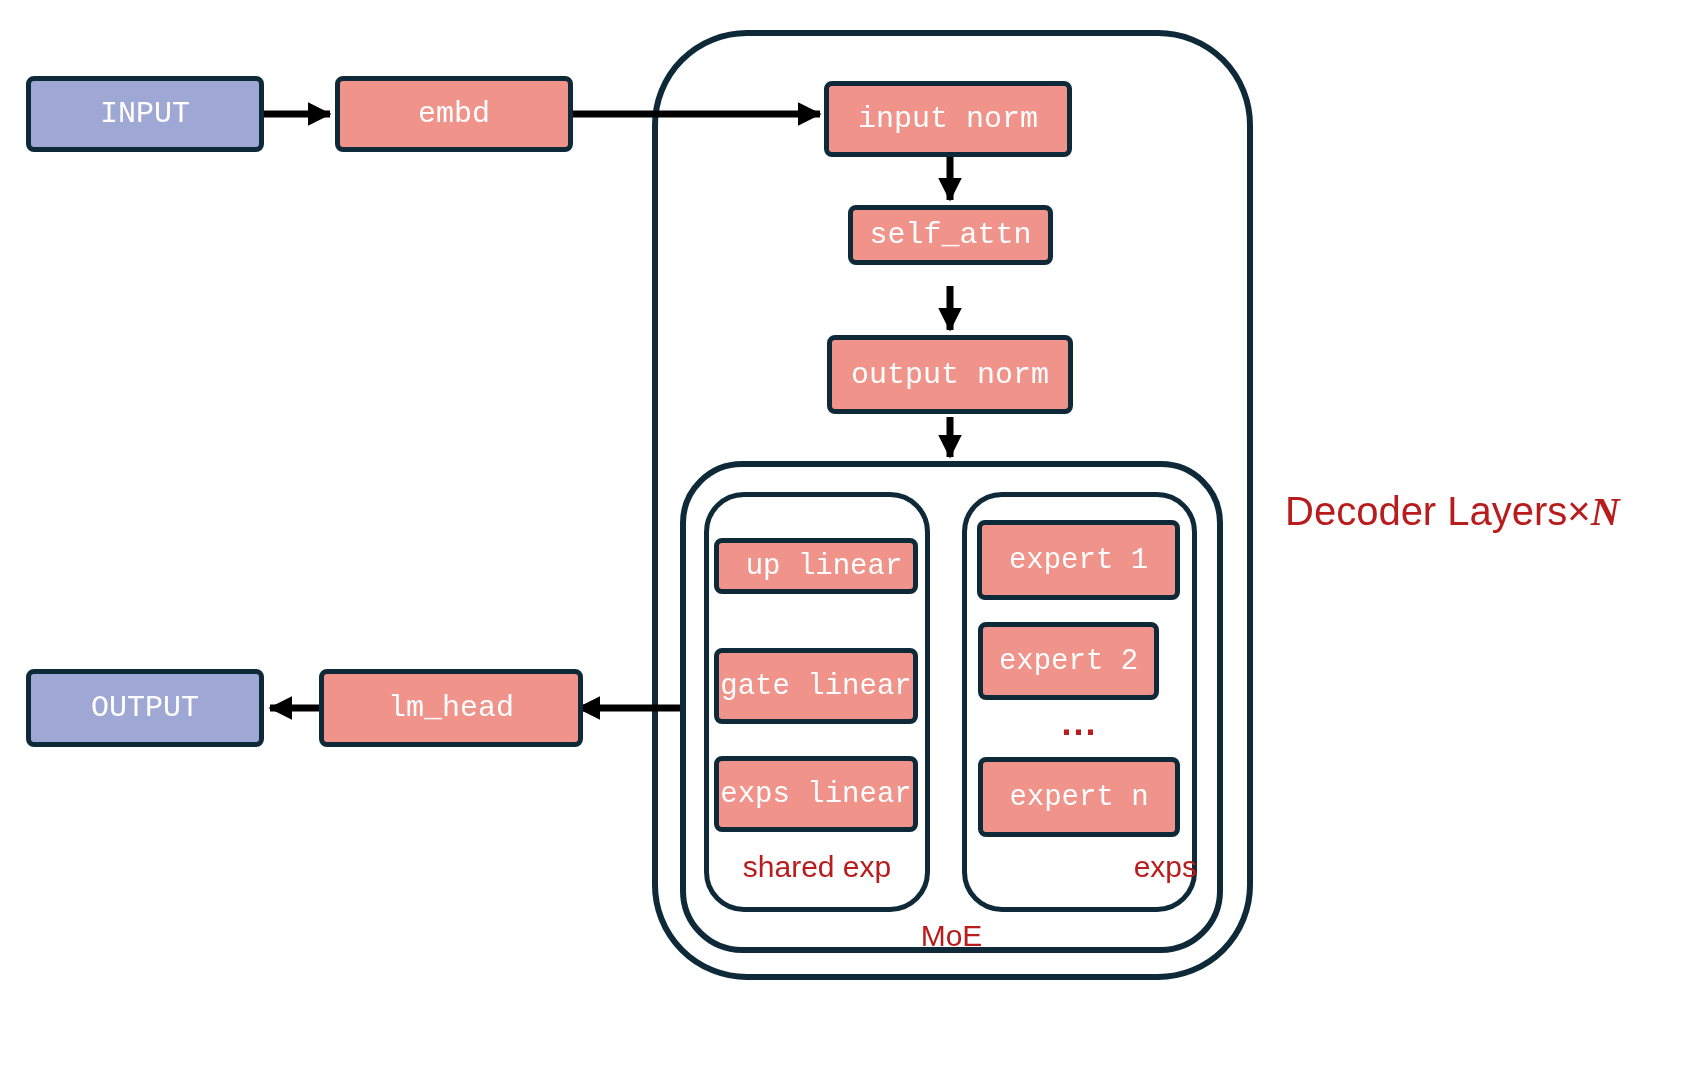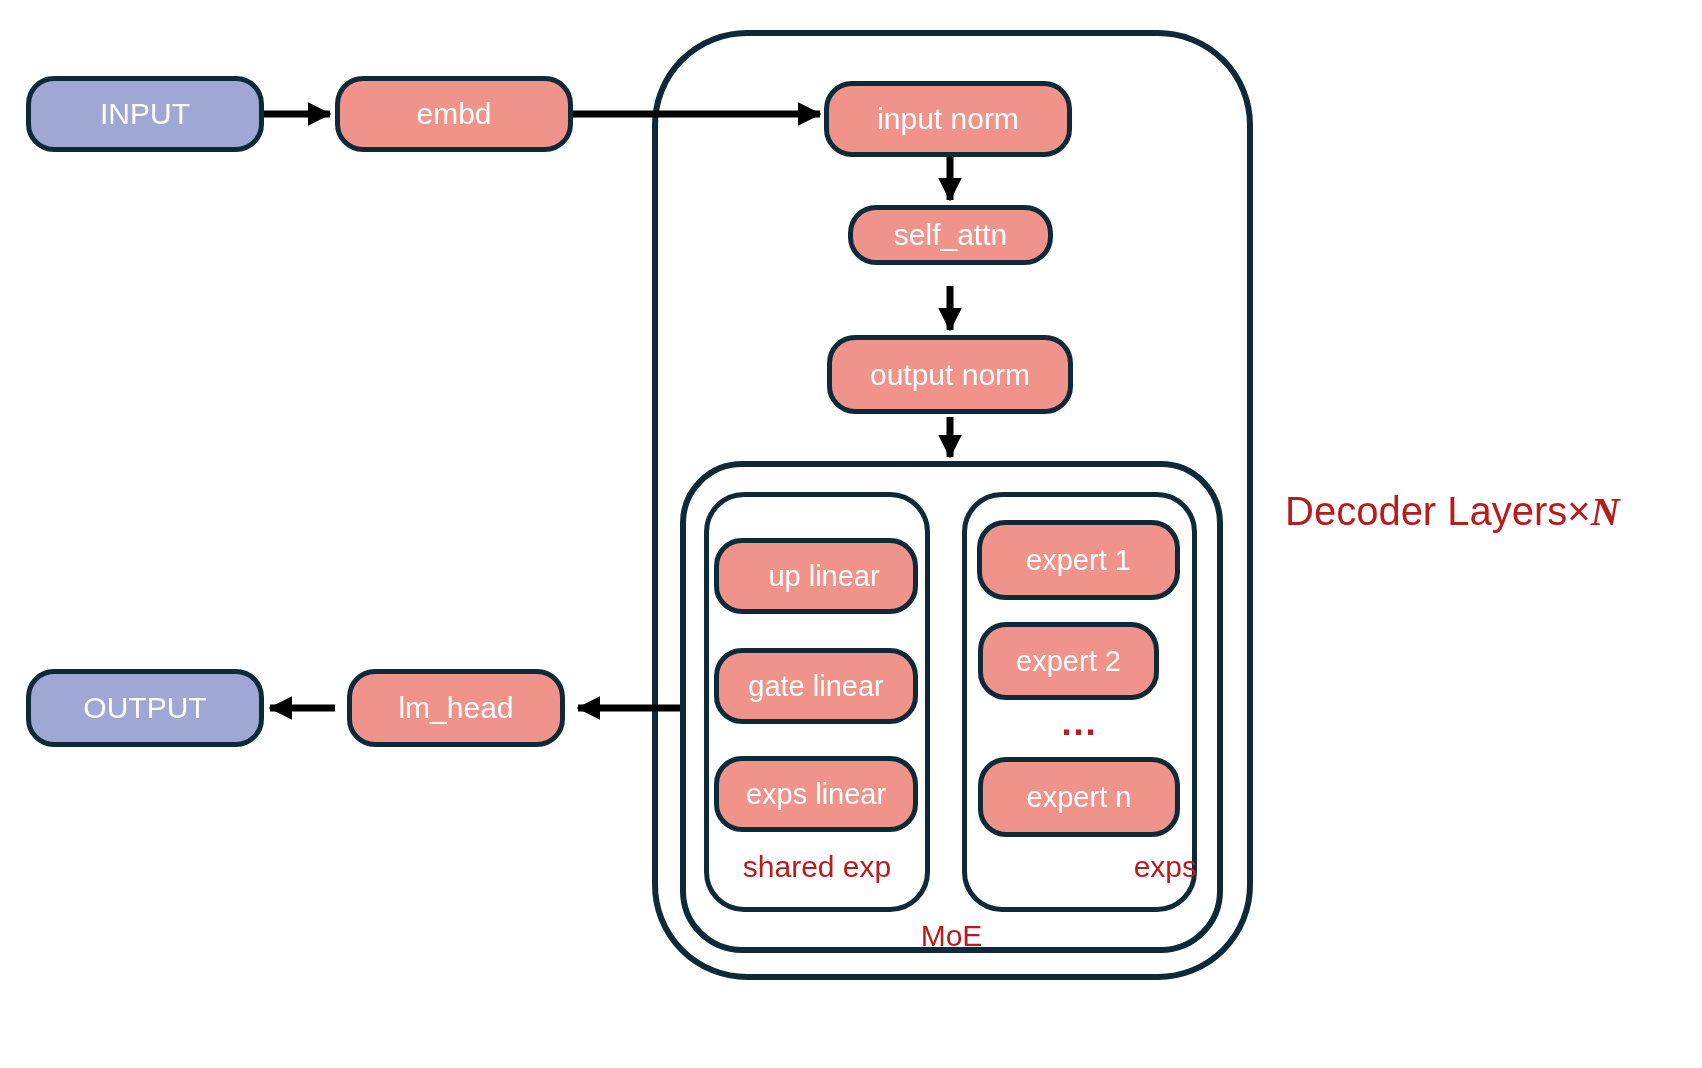--- a/index.html
+++ b/index.html
@@ -10,39 +10,39 @@
   
   .shell{position:absolute;border:6px solid #0E2A38;background:transparent;z-index:1;box-sizing:border-box;}
   .decoder-shell{left:652px;top:30px;width:601px;height:950px;border-radius:95px;}
   .moe-shell{left:680px;top:461px;width:543px;height:492px;border-radius:62px;}
   .sub-shell{position:absolute;border:5px solid #0E2A38;border-radius:40px;z-index:1;box-sizing:border-box;}
   .shared-shell{left:704px;top:492px;width:226px;height:420px;}
   .exps-shell{left:962px;top:492px;width:235px;height:420px;}
   
   .node{
     position:absolute;z-index:4;box-sizing:border-box;
-    border:5px solid #0E2A38;border-radius:28px;
+    border:5px solid #0E2A38;border-radius:8px;
     display:flex;align-items:center;justify-content:center;
-    color:#ffffff;font-size:30px;line-height:1;white-space:nowrap;
+    color:#ffffff;font-size:30px;line-height:1;white-space:nowrap;font-family:Liberation Mono, monospace;
   }
   .io{background:#9FA7D5;}
   .mod{background:#F0938A;}
   .n-input      {left:26px;  top:76px;  width:238px;height:76px;}
   .n-embd       {left:335px; top:76px;  width:238px;height:76px;}
   .n-inputnorm  {left:824px; top:81px;  width:248px;height:76px;}
   .n-selfattn   {left:848px; top:205px; width:205px;height:60px;}
   .n-outputnorm {left:827px; top:335px; width:246px;height:79px;}
-  .n-uplinear   {left:714px; top:538px; width:204px;height:76px;font-size:29px;padding-left:16px;}
+  .n-uplinear   {left:714px; top:538px; width:204px;height:56px;font-size:29px;padding-left:16px;}
   .n-gatelinear {left:714px; top:648px; width:204px;height:76px;font-size:29px;}
   .n-downlinear {left:714px; top:756px; width:204px;height:76px;font-size:29px;}
   .n-expert1    {left:977px; top:520px; width:203px;height:80px;font-size:29px;}
   .n-expert2    {left:978px; top:622px; width:181px;height:78px;font-size:29px;}
   .n-expertn    {left:978px; top:757px; width:202px;height:80px;font-size:29px;}
   .n-output     {left:26px;  top:669px; width:238px;height:78px;}
-  .n-lmhead     {left:347px; top:669px; width:218px;height:78px;}
+  .n-lmhead     {left:319px; top:669px; width:264px;height:78px;}
   
   .caption{position:absolute;z-index:2;color:#b91c1c;text-align:center;white-space:nowrap;}
   .cap-shared {left:704px; top:850px; width:226px;font-size:30px;}
   .cap-exps   {left:962px; top:850px; width:235px;font-size:30px;text-align:right;}
   .cap-moe    {left:680px; top:919px; width:543px;font-size:30px;}
   .cap-dots   {left:962px; top:702px; width:235px;font-size:36px;font-weight:bold;letter-spacing:2px;}
   .cap-decoder{left:1285px;top:488px; font-size:40px;text-align:left;}
   .cap-decoder .nvar{font-family:"Liberation Serif", serif;font-style:italic;font-weight:bold;}
   
   #arrows{position:absolute;left:0;top:0;z-index:3;pointer-events:none;}

